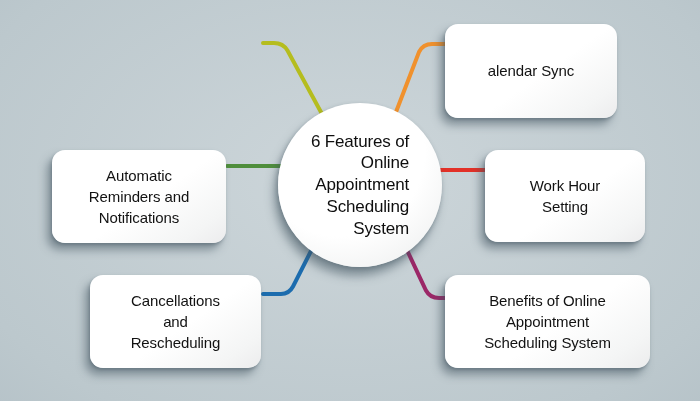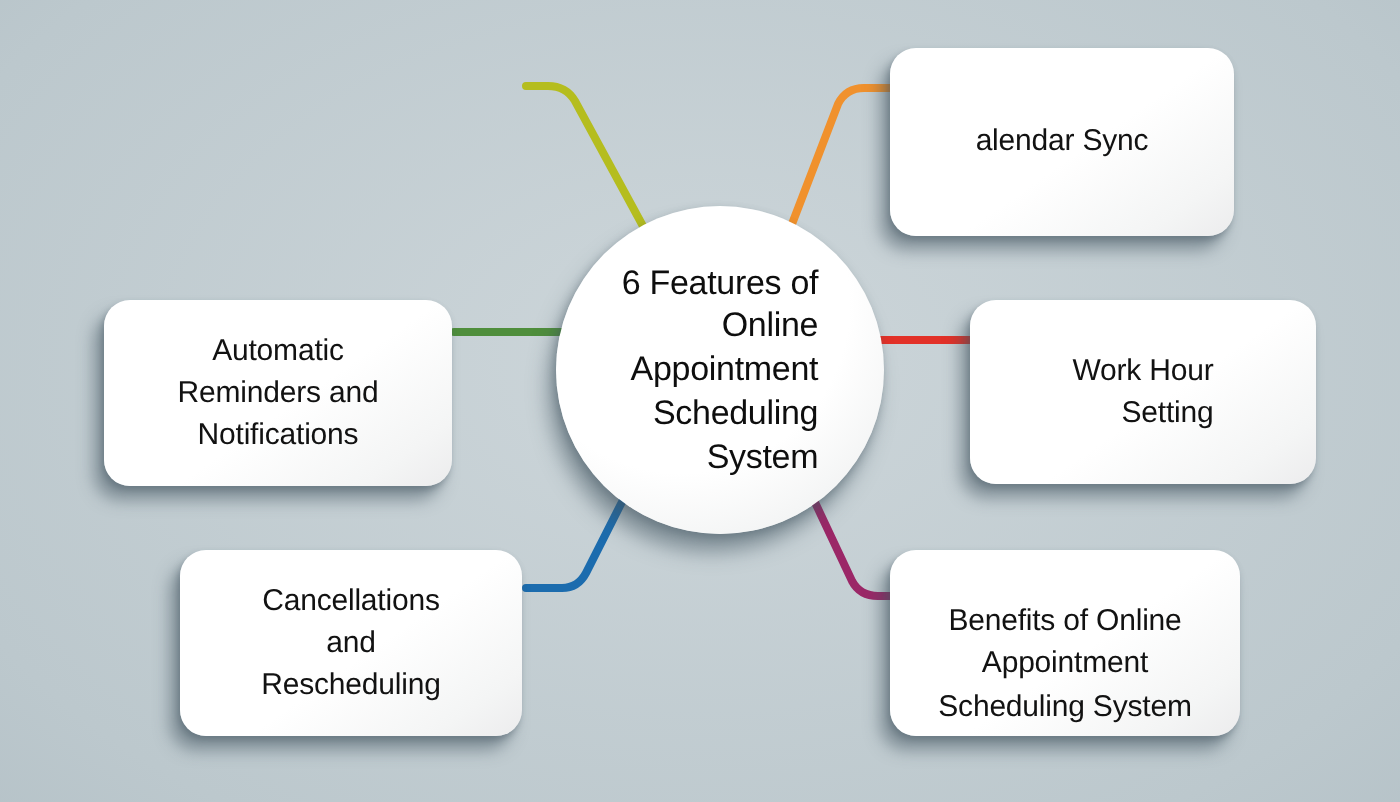--- a/index.html
+++ b/index.html
@@ -67,23 +67,23 @@
     font-size: 17px;
     line-height: 1.28;
     font-weight: 500;
     color: #0e0e0e;
     letter-spacing: -0.15px;
   }
   
   .n-individual-booking-pages   { left: 88px;  top: 25px;  width: 175px; height: 90px; }
   .n-calendar-sync              { left: 445px; top: 24px;  width: 172px; height: 94px; }
   .n-automatic-reminders        { left: 52px;  top: 150px; width: 174px; height: 93px; }
-  .n-work-hour-setting          { left: 485px; top: 150px; width: 173px; height: 92px; text-align: right; }
+  .n-work-hour-setting          { left: 485px; top: 150px; width: 160px; height: 92px; }
   .n-cancellations-rescheduling { left: 90px;  top: 275px; width: 171px; height: 93px; }
-  .n-benefits                   { left: 445px; top: 275px; width: 175px; height: 93px; align-items: flex-end; }
+  .n-benefits                   { left: 445px; top: 275px; width: 205px; height: 93px; }
 </style>
 </head>
 <body>
 
 <div class="canvas">
 
   <svg class="connectors" viewBox="0 0 700 401" xmlns="http://www.w3.org/2000/svg">
     <path d="M 263 43 H 274 Q 283 43 287.5 50.5 L 322 114" stroke="#b5bd1e"></path>
     <path d="M 445 44 H 432 Q 423 44 419 52 L 396 112" stroke="#f0912d"></path>
     <path d="M 227 166 H 284" stroke="#4f8e3c"></path>

